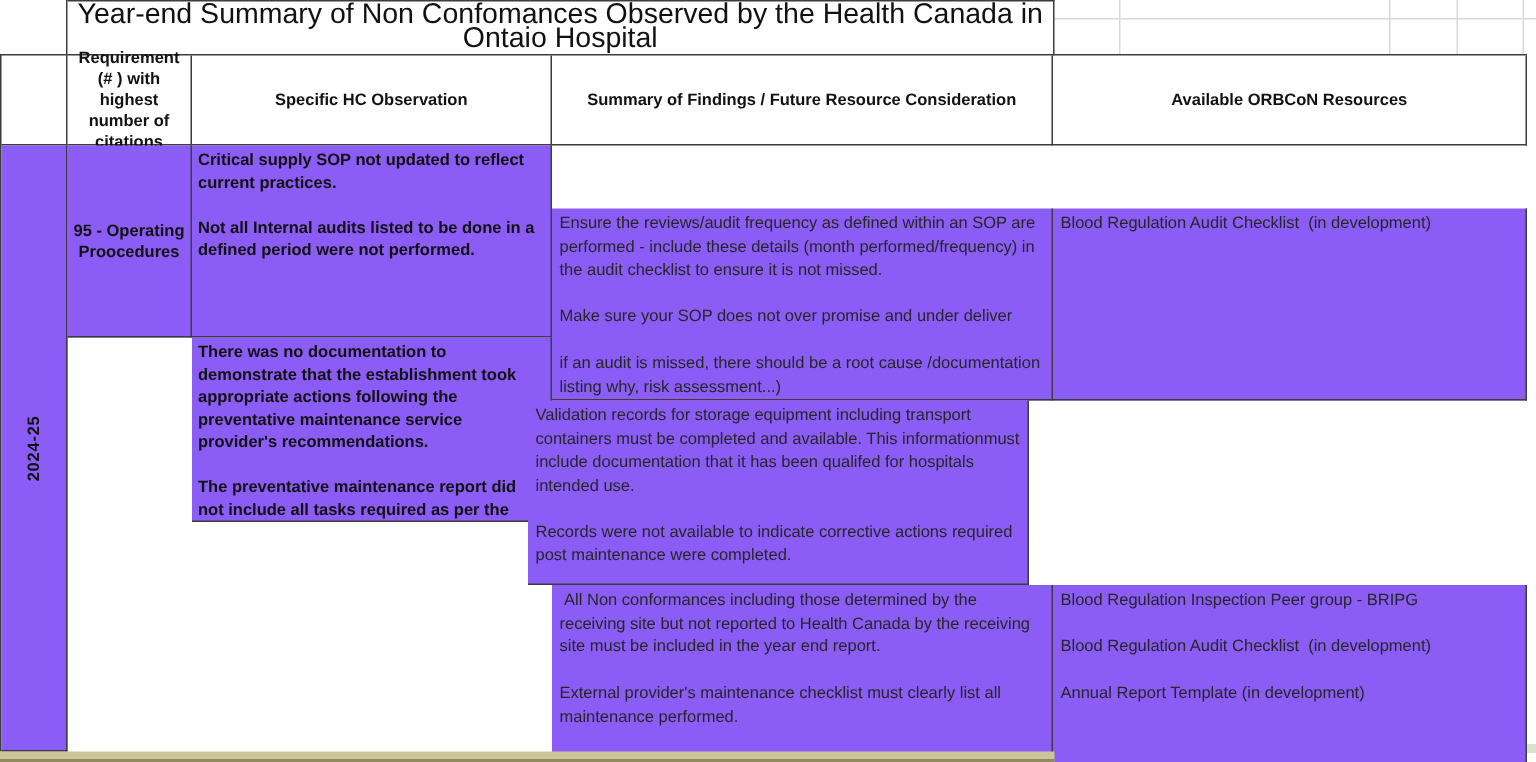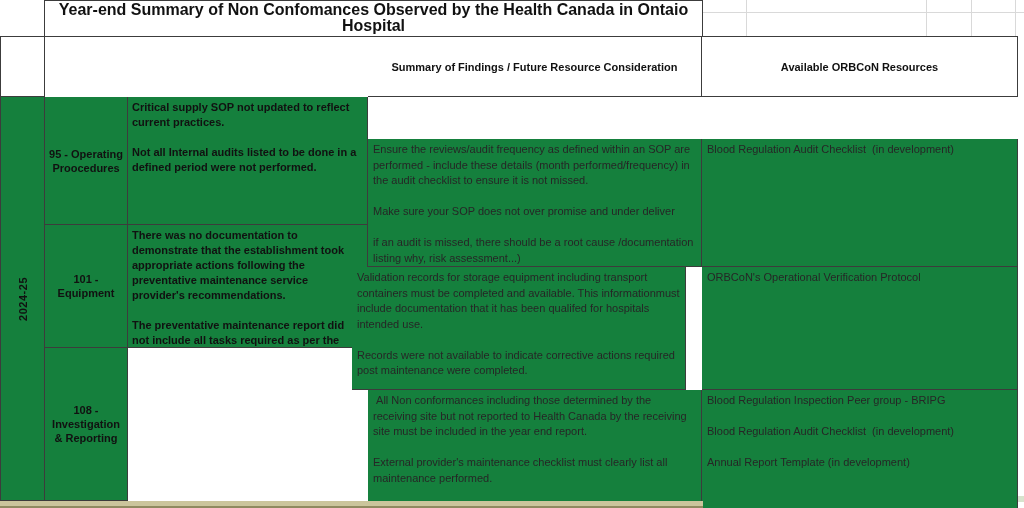--- a/index.html
+++ b/index.html
@@ -3,26 +3,26 @@
 <meta charset="utf-8">
 <style>
   html,body{margin:0;padding:0;background:#ffffff;}
   #sheet{
     position:relative;width:1024px;height:508px;background:#ffffff;overflow:hidden;
     font-family:"Liberation Sans",sans-serif;color:#111;
   }
   .cell{position:absolute;box-sizing:border-box;}
   .br{border-right:1px solid #3c3c3c;}
   .bb{border-bottom:1px solid #3c3c3c;}
-  .green{background:#15803d;}
+  .green{background:#8b5cf6;}
   .line{position:absolute;background:#3c3c3c;}
   .gridline{position:absolute;background:#d9d9d9;}
   .title-cell{
     display:flex;align-items:center;justify-content:center;text-align:center;
-    font-weight:bold;font-size:16px;line-height:16px;
+    font-weight:normal;font-size:19px;line-height:16px;
   }
   .colhead{
     display:flex;align-items:center;justify-content:center;text-align:center;
     font-weight:bold;font-size:11px;line-height:14px;padding:2px 5px;
   }
   .reqcell{
     display:flex;align-items:center;justify-content:center;text-align:center;
     font-weight:bold;font-size:11px;line-height:14px;padding:10px 4px;white-space:pre-wrap;
   }
   .obscell{
@@ -55,48 +55,47 @@
   <div class="line" style="left:45px;top:0;width:658px;height:1px;"></div>
   <div class="line" style="left:0;top:36px;width:1px;height:465px;"></div>
 
   <div class="cell br bb" style="left:0;top:0;width:45px;height:37px;"></div>
 
   <div class="cell br bb title-cell" style="left:45px;top:0;width:658px;height:37px;">Year-end Summary of Non Confomances Observed by the Health Canada in Ontaio Hospital</div>
 
   <div class="cell bb" style="left:703px;top:0;width:315px;height:37px;"></div>
 
   <div class="cell br bb" style="left:1px;top:37px;width:44px;height:60px;"></div>
+  <div class="cell br bb colhead" style="left:45px;top:37px;width:83px;height:60px;">Requirement (# ) with highest number of citations</div>
+  <div class="cell br bb colhead" style="left:128px;top:37px;width:240px;height:60px;">Specific HC Observation</div>
   <div class="cell br bb colhead" style="left:702px;top:37px;width:316px;height:60px;">Available ORBCoN Resources</div>
   <div class="cell br bb colhead" style="left:368px;top:37px;width:334px;height:60px;">Summary of Findings / Future Resource Consideration</div>
 
   <div class="cell br bb green yearcell" style="left:1px;top:97px;width:44px;height:404px;">
     <span>2024-25</span>
   </div>
 
   <div class="cell br bb green reqcell" style="left:45px;top:97px;width:83px;height:128px;">95 - Operating Proocedures</div>
   <div class="cell br bb green obscell" style="left:128px;top:97px;width:240px;height:128px;">Critical supply SOP not updated to reflect current practices.
 
 Not all Internal audits listed to be done in a defined period were not performed.</div>
   <div class="cell br bb green bodycell" style="left:368px;top:97px;width:334px;height:128px;">Ensure the reviews/audit frequency as defined within an SOP are performed - include these details (month performed/frequency) in the audit checklist to ensure it is not missed.
 
 Make sure your SOP does not over promise and under deliver
 
 if an audit is missed, there should be a root cause /documentation listing why, risk assessment...)</div>
   <div class="cell br bb green bodycell" style="left:702px;top:97px;width:316px;height:128px;">Blood Regulation Audit Checklist  (in development)</div>
 
-  <div class="cell br bb green reqcell" style="left:45px;top:225px;width:83px;height:123px;">101 - Equipment</div>
   <div class="cell br bb green obscell" style="left:128px;top:225px;width:240px;height:123px;">There was no documentation to demonstrate that the establishment took appropriate actions following the preventative maintenance service provider's recommendations.
 
 The preventative maintenance report did not include all tasks required as per the Quarterly and Annual Maintenance Logs.</div>
   <div class="cell br bb green bodycell" style="left:352px;top:225px;width:334px;height:123px;">Validation records for storage equipment including transport containers must be completed and available. This informationmust include documentation that it has been qualifed for hospitals intended use.
 
 Records were not available to indicate corrective actions required post maintenance were completed.</div>
-  <div class="cell br bb green bodycell" style="left:702px;top:225px;width:316px;height:123px;">ORBCoN's Operational Verification Protocol</div>
 
-  <div class="cell br bb green reqcell" style="left:45px;top:348px;width:83px;height:153px;">108 - Investigation &amp; Reporting</div>
   <div class="cell br bb green bodycell" style="left:368px;top:348px;width:334px;height:153px;"> All Non conformances including those determined by the receiving site but not reported to Health Canada by the receiving site must be included in the year end report.
 
 External provider's maintenance checklist must clearly list all maintenance performed.
 
  All findings should be listed  on the annual report including moinor issues- missing tamper proof seal, wrong packing configuration...</div>
   <div class="cell br green bodycell green-border-cell" style="left:702px;top:348px;width:316px;height:153px;">Blood Regulation Inspection Peer group - BRIPG
 
 Blood Regulation Audit Checklist  (in development)
 
 Annual Report Template (in development)</div>

